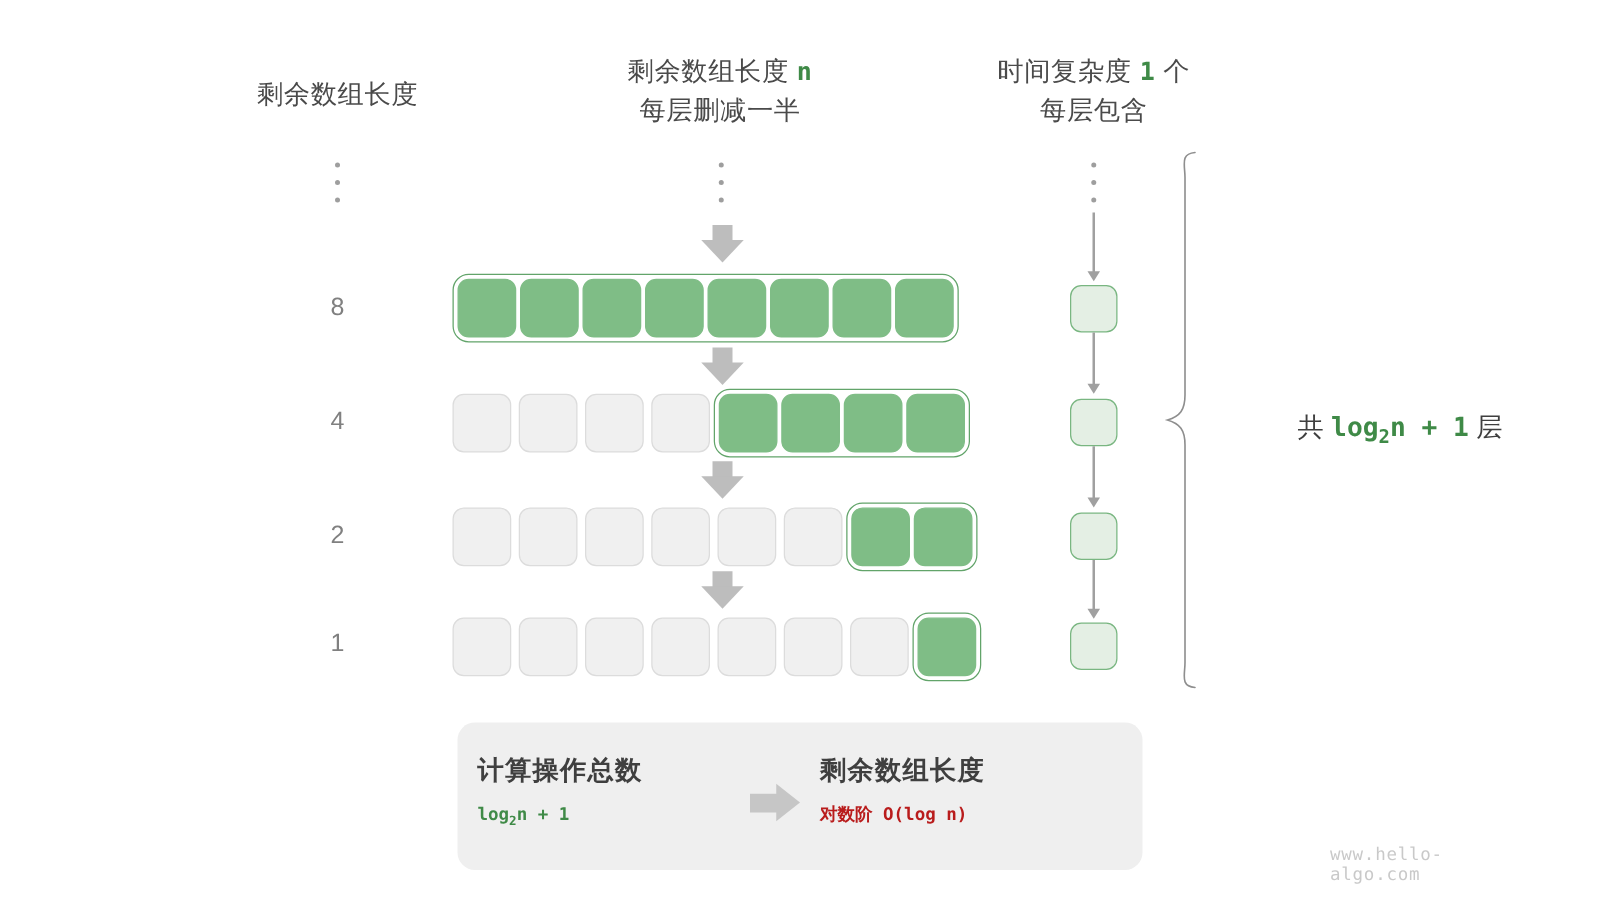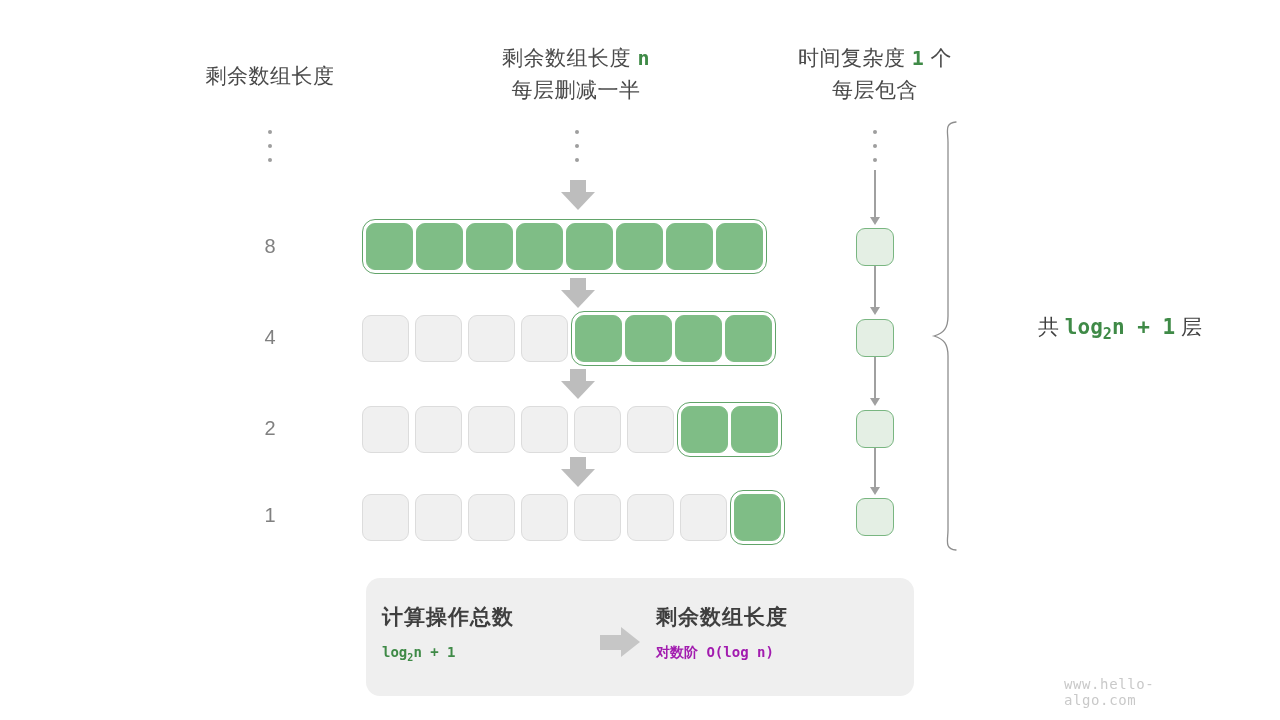--- a/index.html
+++ b/index.html
@@ -48,32 +48,32 @@
   .downarrow .head{position:absolute;left:0;top:12px;width:0;height:0;
     border-left:17px solid transparent;border-right:17px solid transparent;border-top:18px solid #bdbdbd;}
 
   
   .opcell{position:absolute;width:38px;height:38px;border-radius:9px;background:#e4efe4;border:1.6px solid #79b681;box-sizing:border-box;}
   .opline{position:absolute;width:1.6px;background:#a0a0a0;}
   .opheadtri{position:absolute;width:0;height:0;border-left:5px solid transparent;border-right:5px solid transparent;border-top:8px solid #a0a0a0;}
 
   
   #brace{position:absolute;left:930px;top:120px;width:40px;height:432px;}
-  #brace-label{position:absolute;left:985px;top:313px;width:270px;text-align:center;font-size:21px;color:#3f3f3f;white-space:nowrap;}
+  #brace-label{position:absolute;left:985px;top:328px;width:270px;text-align:center;font-size:21px;color:#3f3f3f;white-space:nowrap;}
   #brace-label .form{color:#3f8a47;font-weight:bold;font-family:"DejaVu Sans Mono","Liberation Mono",monospace;font-size:21px;letter-spacing:0px;}
 
   
   #summary{position:absolute;left:366px;top:578px;width:548px;height:118px;background:#efefef;border-radius:14px;}
   .sumcol{position:absolute;top:22px;text-align:left;}
   .sumtitle{font-size:21px;font-weight:bold;color:#3f3f3f;line-height:34px;letter-spacing:1px;}
   .sumval{font-size:14px;font-weight:bold;line-height:36px;font-family:"DejaVu Sans Mono","Liberation Mono",monospace;}
   #sum-left{left:16px;width:270px;}
   #sum-left .sumval{color:#3f8a47;}
   #sum-right{left:290px;width:250px;}
-  #sum-right .sumval{color:#a21caf;}
+  #sum-right .sumval{color:#b91c1c;}
   #sum-arrow{position:absolute;left:600px;top:627px;width:46px;height:30px;}
   #sum-arrow .shaft{position:absolute;left:0;top:8px;width:22px;height:15px;background:#c6c6c6;}
   #sum-arrow .head{position:absolute;left:21px;top:0;width:0;height:0;
     border-top:15px solid transparent;border-bottom:15px solid transparent;border-left:19px solid #c6c6c6;}
 
   
   #watermark{position:absolute;left:1064px;top:676px;font-family:"DejaVu Sans Mono","Liberation Mono",monospace;font-size:14px;color:#c9c9c9;letter-spacing:.6px;}
   sub{font-size:.72em;}
 </style>
 </head>

